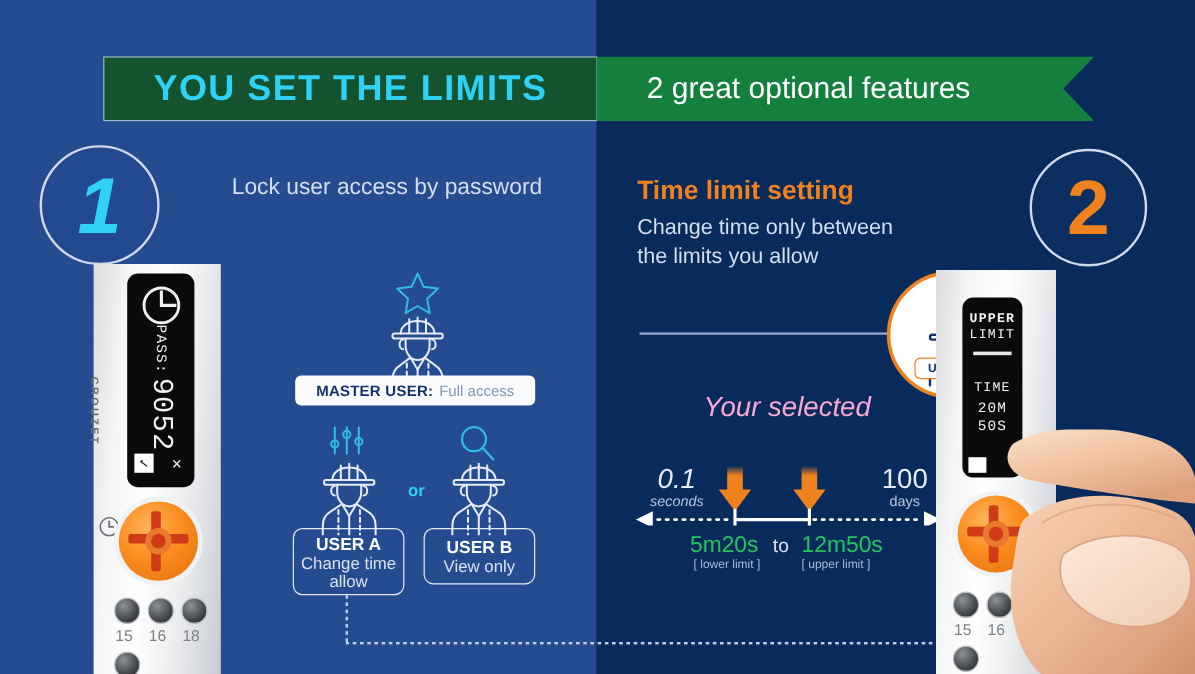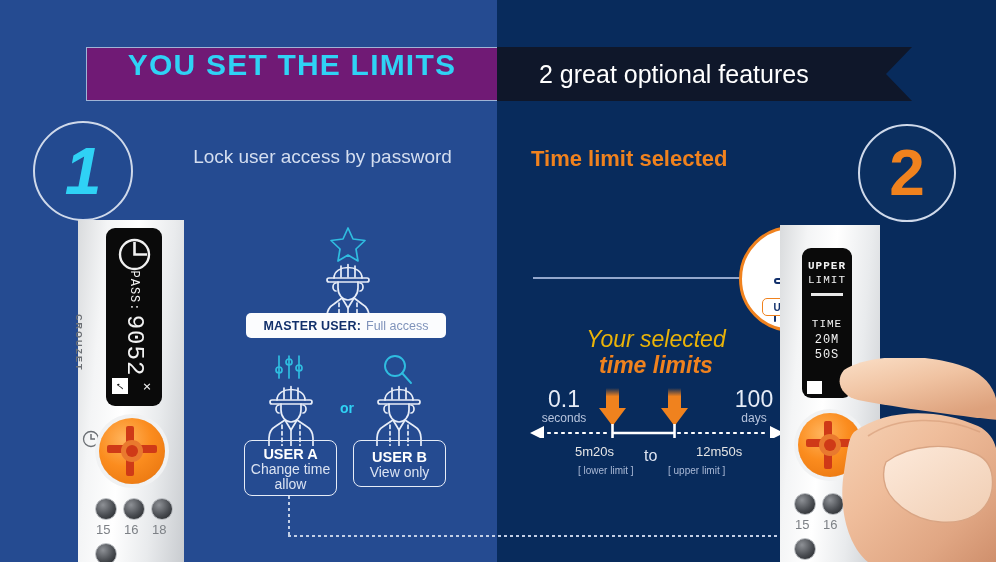--- a/index.html
+++ b/index.html
@@ -11,29 +11,29 @@
   }
   #stage { position:absolute; inset:0; width:996px; height:562px; overflow:hidden; }
 
   
   .panel-left  { position:absolute; left:0;   top:0; width:497px; height:562px; background:#254b91; }
   .panel-right { position:absolute; left:497px; top:0; width:499px; height:562px; background:#082b5c; }
 
   
   .banner-left {
     position:absolute; left:86px; top:47px; width:412px; height:54px;
-    background:#701a75; border:1px solid #9fb4d6;
-    display:flex; justify-content:center;
+    background:#14532d; border:1px solid #9fb4d6;
+    display:flex; align-items:center; justify-content:center;
   }
   .banner-left span {
     color:#2fd2f5; font-weight:bold; font-size:30px; letter-spacing:1.2px;
   }
   .banner-right {
     position:absolute; left:497px; top:47px; width:415px; height:54px;
-    background:#0f172a;
+    background:#15803d;
     clip-path: polygon(0 0, 100% 0, calc(100% - 26px) 50%, 100% 100%, 0 100%);
     display:flex; align-items:center; padding-left:42px;
   }
   .banner-right span { color:#ffffff; font-size:25px; }
 
   
   .step-circle {
     position:absolute; border-radius:50%;
     display:flex; align-items:center; justify-content:center;
   }
@@ -80,30 +80,30 @@
   .box-a { left:244px; top:440px; width:93px; height:56px; }
   .box-b { left:353px; top:440px; width:93px; height:47px; }
 
   .or-label {
     position:absolute; left:336px; top:400px; width:22px; text-align:center;
     color:#2fd2f5; font-size:14px; font-weight:bold;
   }
 
   
   .ysl-wrap { position:absolute; left:531px; top:327px; width:250px; text-align:center; }
-  .ysl-1 { color:#eab308; font-size:23px; font-style:italic; line-height:1.12; }
+  .ysl-1 { color:#f9a8d4; font-size:23px; font-style:italic; line-height:1.12; }
   .ysl-2 { color:#f0821e; font-size:23px; font-style:italic; font-weight:bold; line-height:1.12; }
 
   .scale-lbl { position:absolute; text-align:center; color:#e6ecf7; }
   .scale-lbl .num { font-size:23px; line-height:1; }
   .scale-lbl .unit { font-size:12px; color:#b7c4dd; line-height:1.2; }
-  .lbl-left  { left:534px; top:388px; width:60px; }
+  .lbl-left  { left:534px; top:388px; width:60px;font-style:italic; }
   .lbl-right { left:724px; top:388px; width:60px; }
 
-  .limit-val { position:absolute; color:#e5e5e5; font-size:13px; }
+  .limit-val { position:absolute; color:#22c55e; font-size:19px; }
   .limit-sub { position:absolute; color:#aab9d6; font-size:10px; }
   .to-word   { position:absolute; left:644px; top:447px; color:#dde4f2; font-size:16px; }
 
   
   .ua-circle {
     position:absolute; left:739px; top:226px; width:106px; height:106px;
     border-radius:50%; background:#ffffff; border:3px solid #f0821e;
   }
   .ua-label {
     position:absolute; left:762px; top:298px; width:62px; height:18px;
@@ -176,21 +176,25 @@
   </div>
   <div class="step-circle step-2">
     <span>2</span>
   </div>
 
   <div class="head-left">
     <div class="h2">Lock user access by password</div>
   </div>
 
   <div class="head-right">
-    <div class="h1">Time limit selected</div>
+    <div class="h1">Time limit setting</div>
+    <div class="h2">
+      <div>Change time only between</div>
+      <div>the limits you allow</div>
+    </div>
   </div>
 
   <svg class="worker" style="left:314px; top:226px;" width="68" height="96" viewBox="0 0 68 96">
     <g fill="none" stroke="#e7edf8" stroke-width="1.7" stroke-linejoin="round" stroke-linecap="round">
 
       <polygon points="34,2 39,13 51,14.5 42,23 44,35 34,29 24,35 26,23 17,14.5 29,13" stroke="#2fbde0"></polygon>
 
       <path d="M20,52 C20,38 48,38 48,52"></path>
       <path d="M15,52 h38 a2,2 0 0 1 0,4 h-38 a2,2 0 0 1 0,-4"></path>
       <path d="M27,40 v11 M34,38.5 v12.5 M41,40 v11"></path>
@@ -287,21 +291,20 @@
         <path d="M47,68 L53,77 L59,68"></path>
         <path d="M53,77 v15"></path>
         <path d="M44,72 v20 M62,72 v20" stroke-dasharray="3 2.6"></path>
       </g>
     </svg>
   </div>
   <div class="ua-label">USER A</div>
 
   <div class="ysl-wrap">
     <div class="ysl-1">Your selected</div>
-    <div class="ysl-2">time limits</div>
   </div>
 
   <div class="scale-lbl lbl-left">
     <div class="num">0.1</div>
     <div class="unit">seconds</div>
   </div>
   <div class="scale-lbl lbl-right">
     <div class="num">100</div>
     <div class="unit">days</div>
   </div>
@@ -328,21 +331,21 @@
     <line x1="84.5" y1="38" x2="84.5" y2="56" stroke="#ffffff" stroke-width="2.6"></line>
     <line x1="84.5" y1="47" x2="146.5" y2="47" stroke="#ffffff" stroke-width="2.6"></line>
     <line x1="146.5" y1="38" x2="146.5" y2="56" stroke="#ffffff" stroke-width="2.6"></line>
     <line x1="150" y1="47" x2="238" y2="47" stroke="#ffffff" stroke-width="2.2" stroke-dasharray="2 5" stroke-linecap="round"></line>
     <polygon points="256,47 242,40 242,54" fill="#ffffff"></polygon>
   </svg>
 
   <div class="limit-val" style="left:575px; top:444px;">5m20s</div>
   <div class="limit-sub" style="left:578px; top:465px;">[ lower limit ]</div>
   <div class="to-word">to</div>
-  <div class="limit-val" style="left:668px; top:444px;margin-left:28px;">12m50s</div>
+  <div class="limit-val" style="left:668px; top:444px;">12m50s</div>
   <div class="limit-sub" style="left:668px; top:465px;">[ upper limit ]</div>
 
   <div class="device" style="left:78px; top:220px; width:106px; height:342px;">
     <div class="dev-body" style="left:0; top:0; width:106px; height:342px;"></div>
     <div class="brand" style="left:6px; top:94px; transform:rotate(90deg); transform-origin:left top;">CROUZET</div>
     <svg style="position:absolute; left:4px; top:210px;" width="18" height="18" viewBox="0 0 18 18">
       <circle cx="9" cy="9" r="7.5" fill="none" stroke="#6b6f74" stroke-width="1.3"></circle>
       <path d="M9,4 L9,9 L13,9" fill="none" stroke="#6b6f74" stroke-width="1.5"></path>
     </svg>
 

